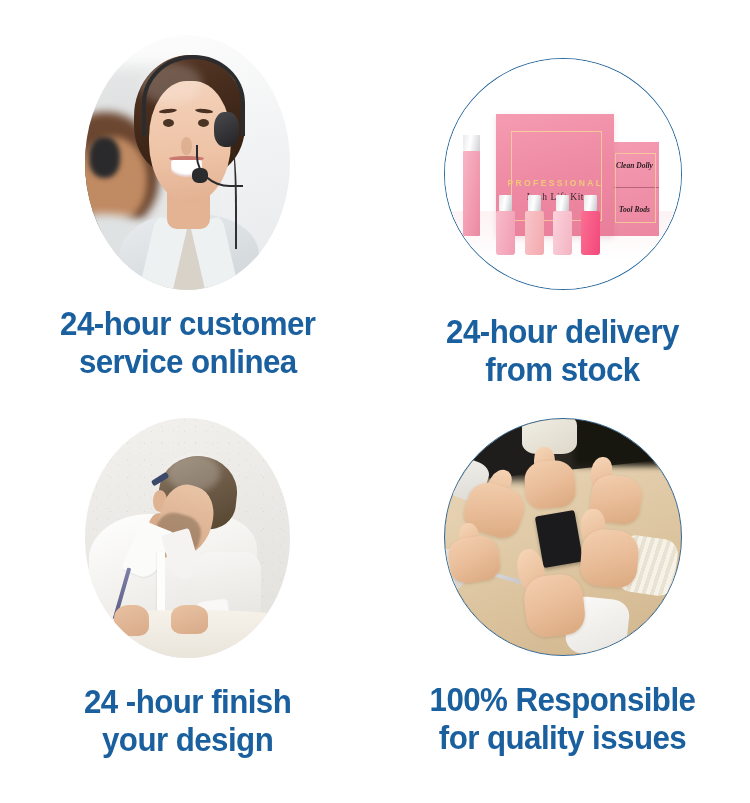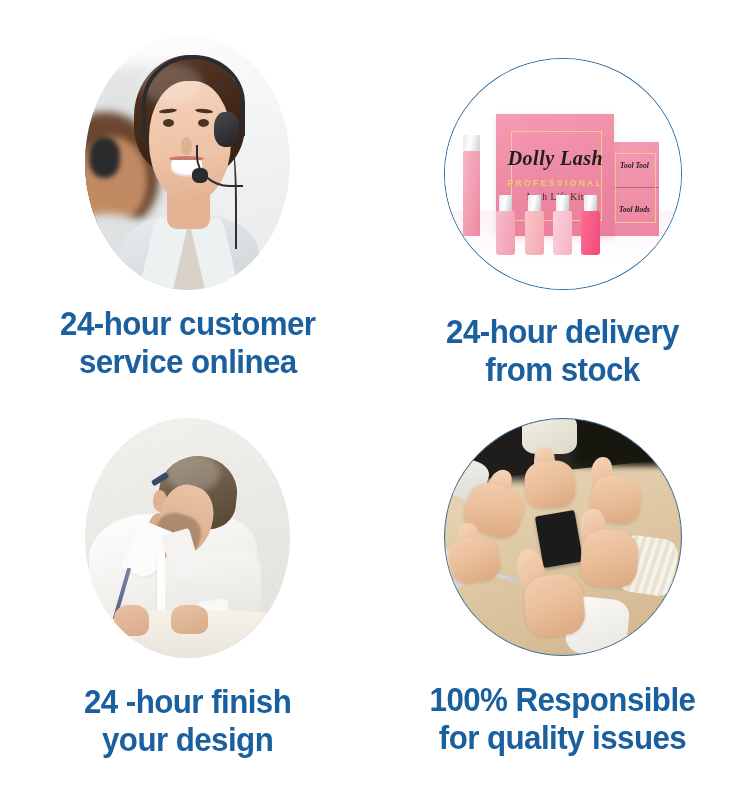--- a/index.html
+++ b/index.html
@@ -345,27 +345,26 @@
     </div>
 
     <div class="cell">
       <div class="media media-2">
         <div class="p2-bg"></div>
         <div class="p2-floor"></div>
 
         <div class="p2-sidebox">
           <div class="p2-sidebox-top"></div>
           <div class="p2-sidebox-frame"></div>
-          <div class="p2-sidelabel p2-sidelabel-1">Tool Tool</div>
+          <div class="p2-sidelabel p2-sidelabel-1">Clean Dolly</div>
           <div class="p2-sidelabel p2-sidelabel-2">Tool Rods</div>
         </div>
 
         <div class="p2-box">
           <div class="p2-box-frame"></div>
-          <div class="p2-brand">Dolly Lash</div>
           <div class="p2-pro">PROFESSIONAL</div>
           <div class="p2-kit">Lash Lift Kit</div>
         </div>
 
         <div class="p2-tube-cap"></div>
         <div class="p2-tube"></div>
 
         <div class="p2-bottle p2-b1"></div>
         <div class="p2-bottle-cap p2-c1"></div>
         <div class="p2-bottle p2-b2"></div>

